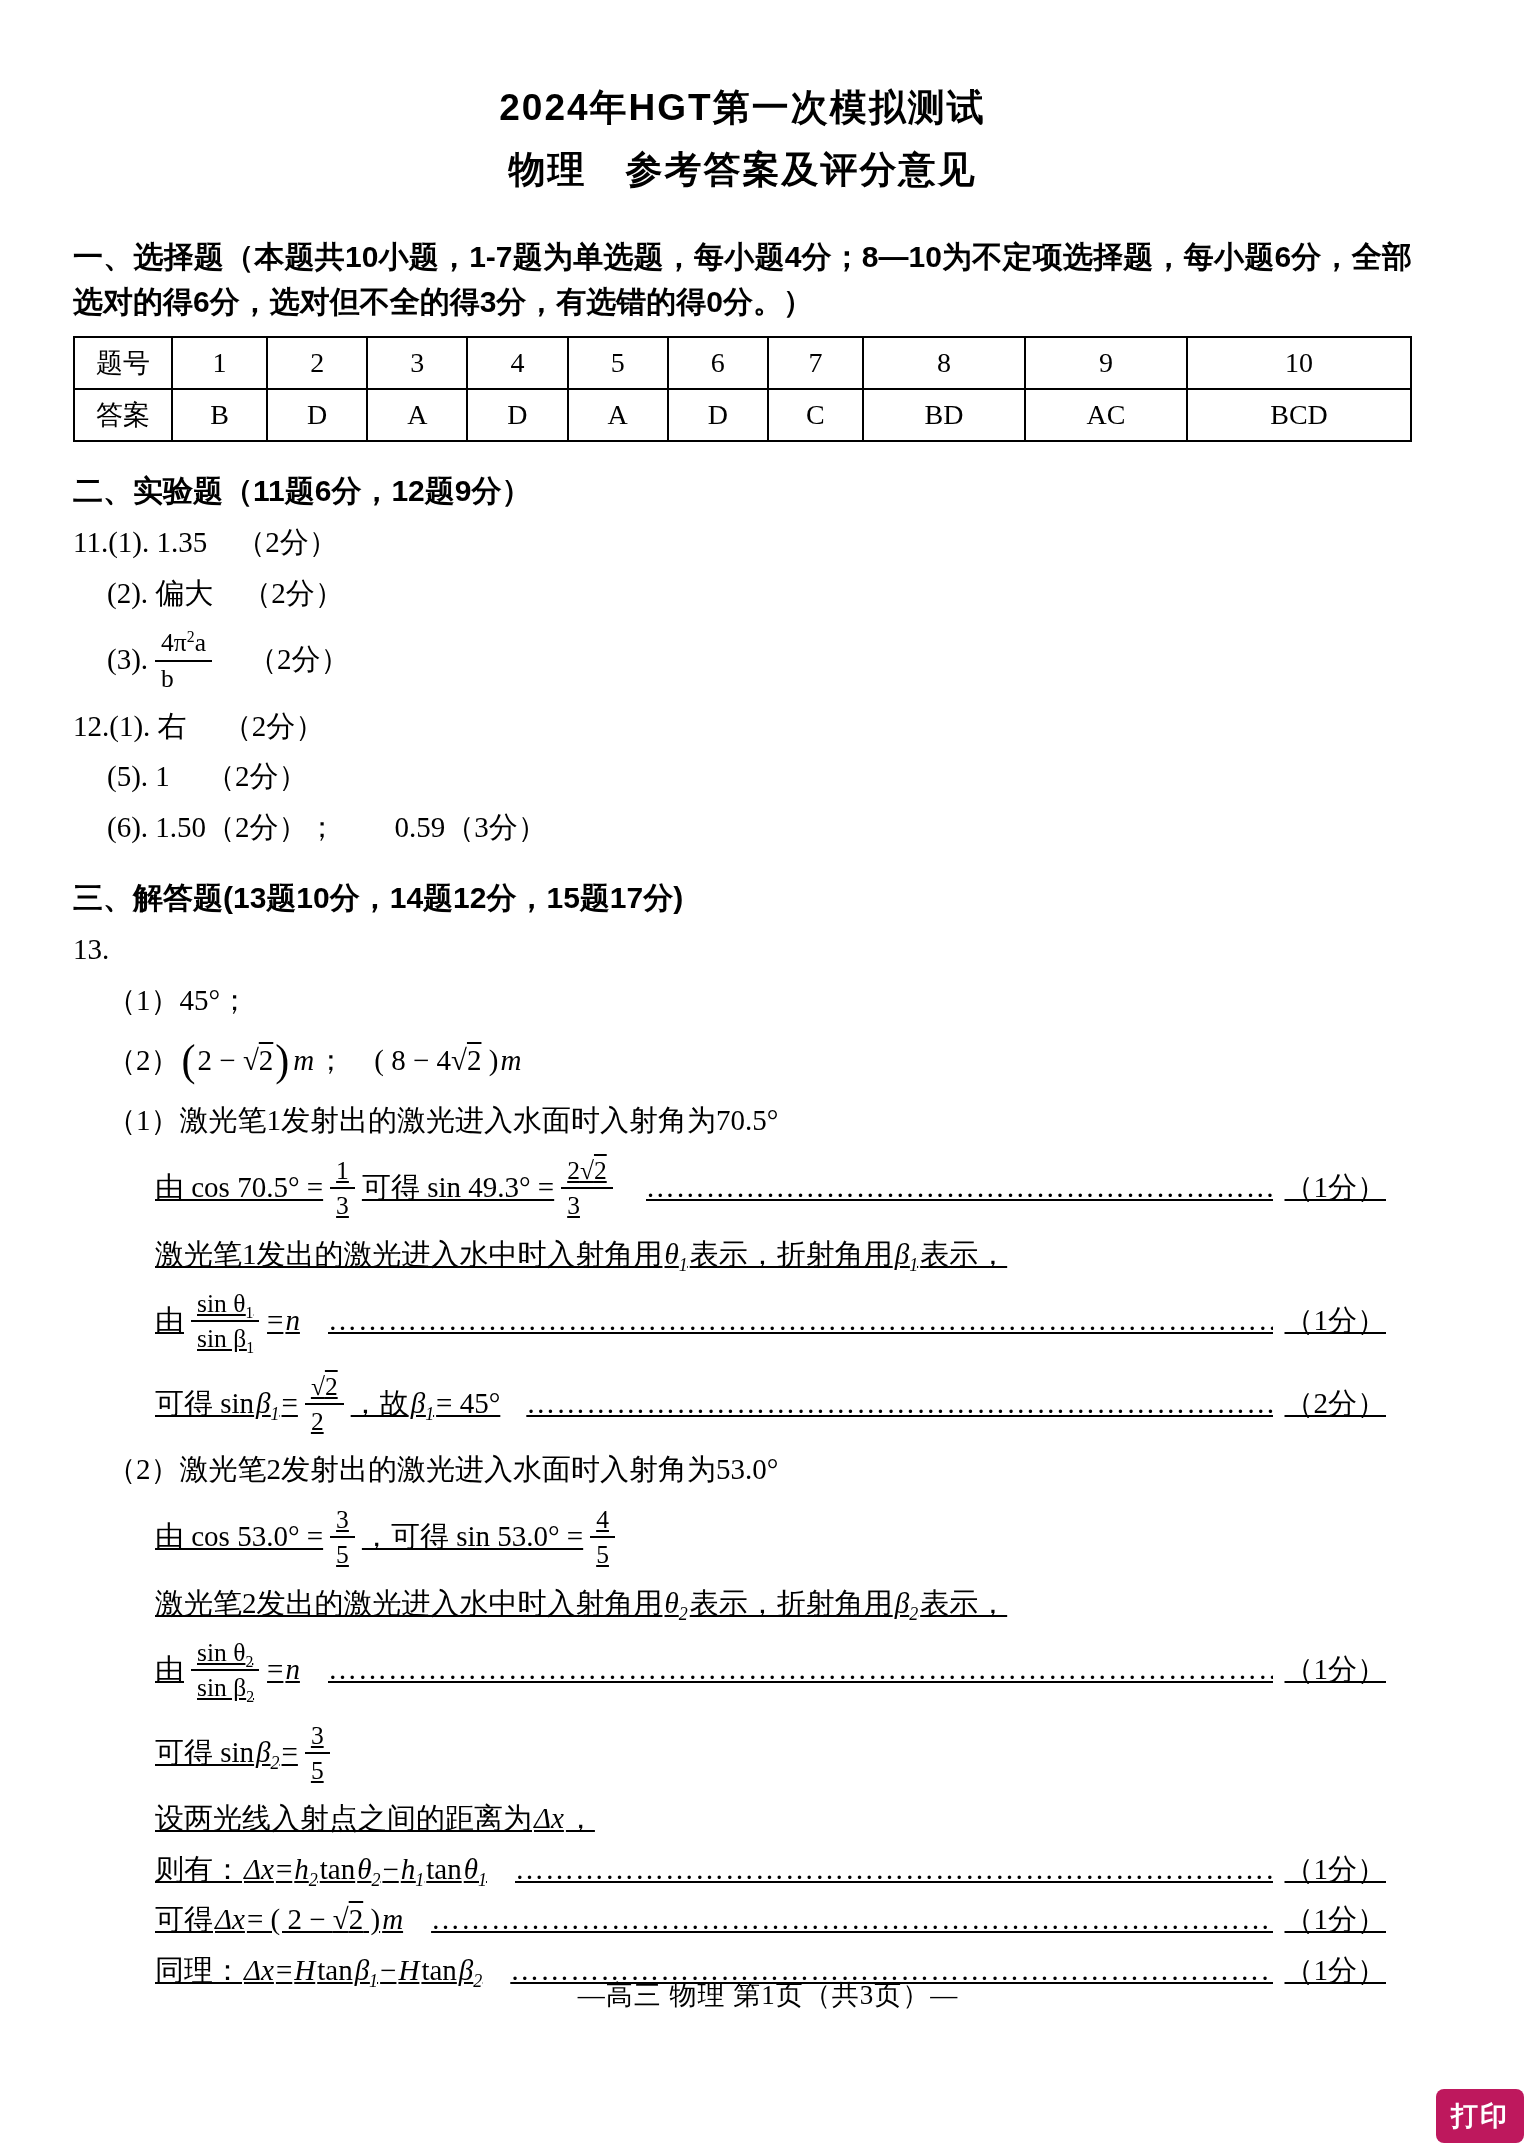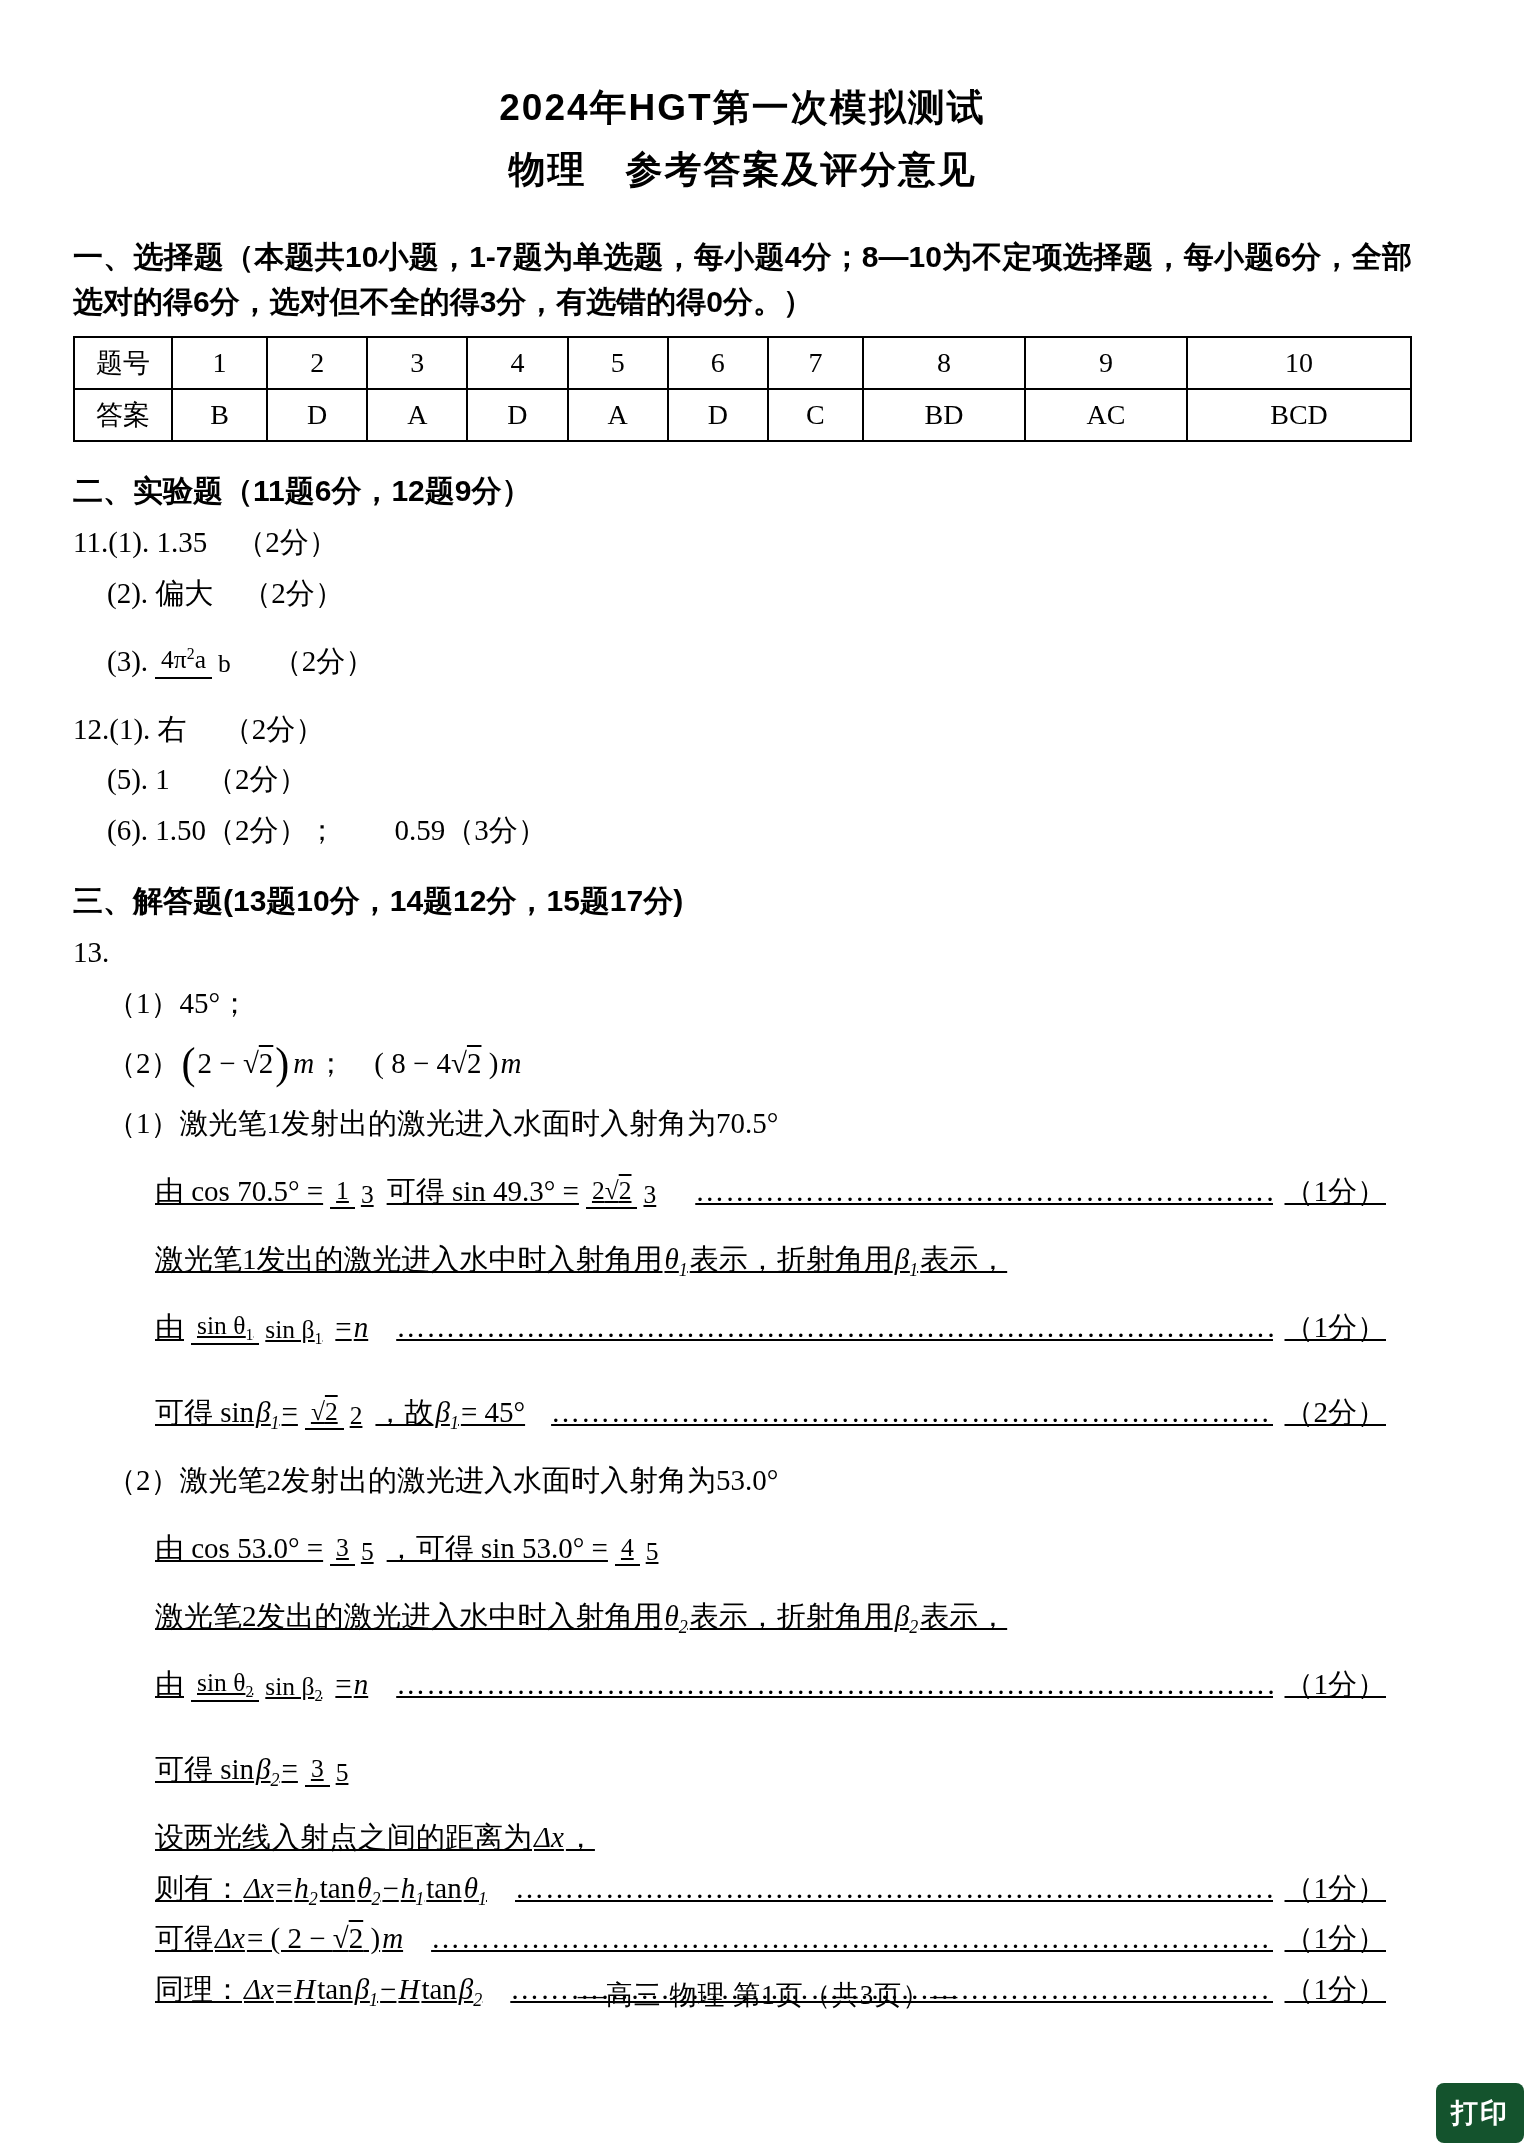--- a/index.html
+++ b/index.html
@@ -30,39 +30,39 @@
   .answers td.lbl { width:98px; font-size:27px;border-radius:21px; }
 
   .lines { display:block; }
   .fline { display:flex; align-items:center; font-size:29px; line-height:1.5; margin:7px 0; }
   .fline.ind1 { margin-left:34px; }
   .fline.ind2 { margin-left:82px;text-decoration:underline; }
   .fcontent { white-space:nowrap; display:inline-flex; align-items:center; }
   .dots { flex:1 1 auto; overflow:hidden; white-space:nowrap; margin:0 12px 0 26px; letter-spacing:1px; }
   .score { white-space:nowrap; margin-right:26px; }
 
-  .frac { display:inline-flex; flex-direction:row; align-items:flex-end; vertical-align:middle; margin:22px 7px; font-size:0.88em; line-height:1.15; }
+  .frac { display:inline-flex; flex-direction:column; align-items:flex-start; vertical-align:middle; margin:5px 7px; font-size:0.88em; line-height:1.15; }
   .frac .num { display:block; border-bottom:2px solid #000; padding:1px 6px 2px; text-align:center; }
   .frac .den { display:block; padding:2px 6px 0; text-align:center; }
 
   .mvar { font-style:italic; margin:0 2px; }
   .bigparen { font-size:1.45em; font-weight:400; margin:0 2px; transform:scaleY(1.05); display:inline-block; }
   .rad-body { text-decoration:overline; }
   sub { font-size:0.62em; line-height:0; }
   sup { font-size:0.62em; line-height:0; }
 
   .footer {
     position:absolute; left:0; right:0; bottom:140px;
     text-align:center; font-size:27px; letter-spacing:1px;
   }
 
   .print-btn {
     position:absolute; right:12px; bottom:10px;
-    width:88px; height:60px;
-    background:#14532d; color:#ffffff;
+    width:88px; height:54px;
+    background:#be185d; color:#ffffff;
     font-size:27px; font-weight:700;
     font-family:"Liberation Sans","DejaVu Sans",sans-serif;
     border:none; border-radius:8px; cursor:pointer;
     letter-spacing:2px;
   }
 </style>
 </head>
 <body>
 
 <div class="page">

